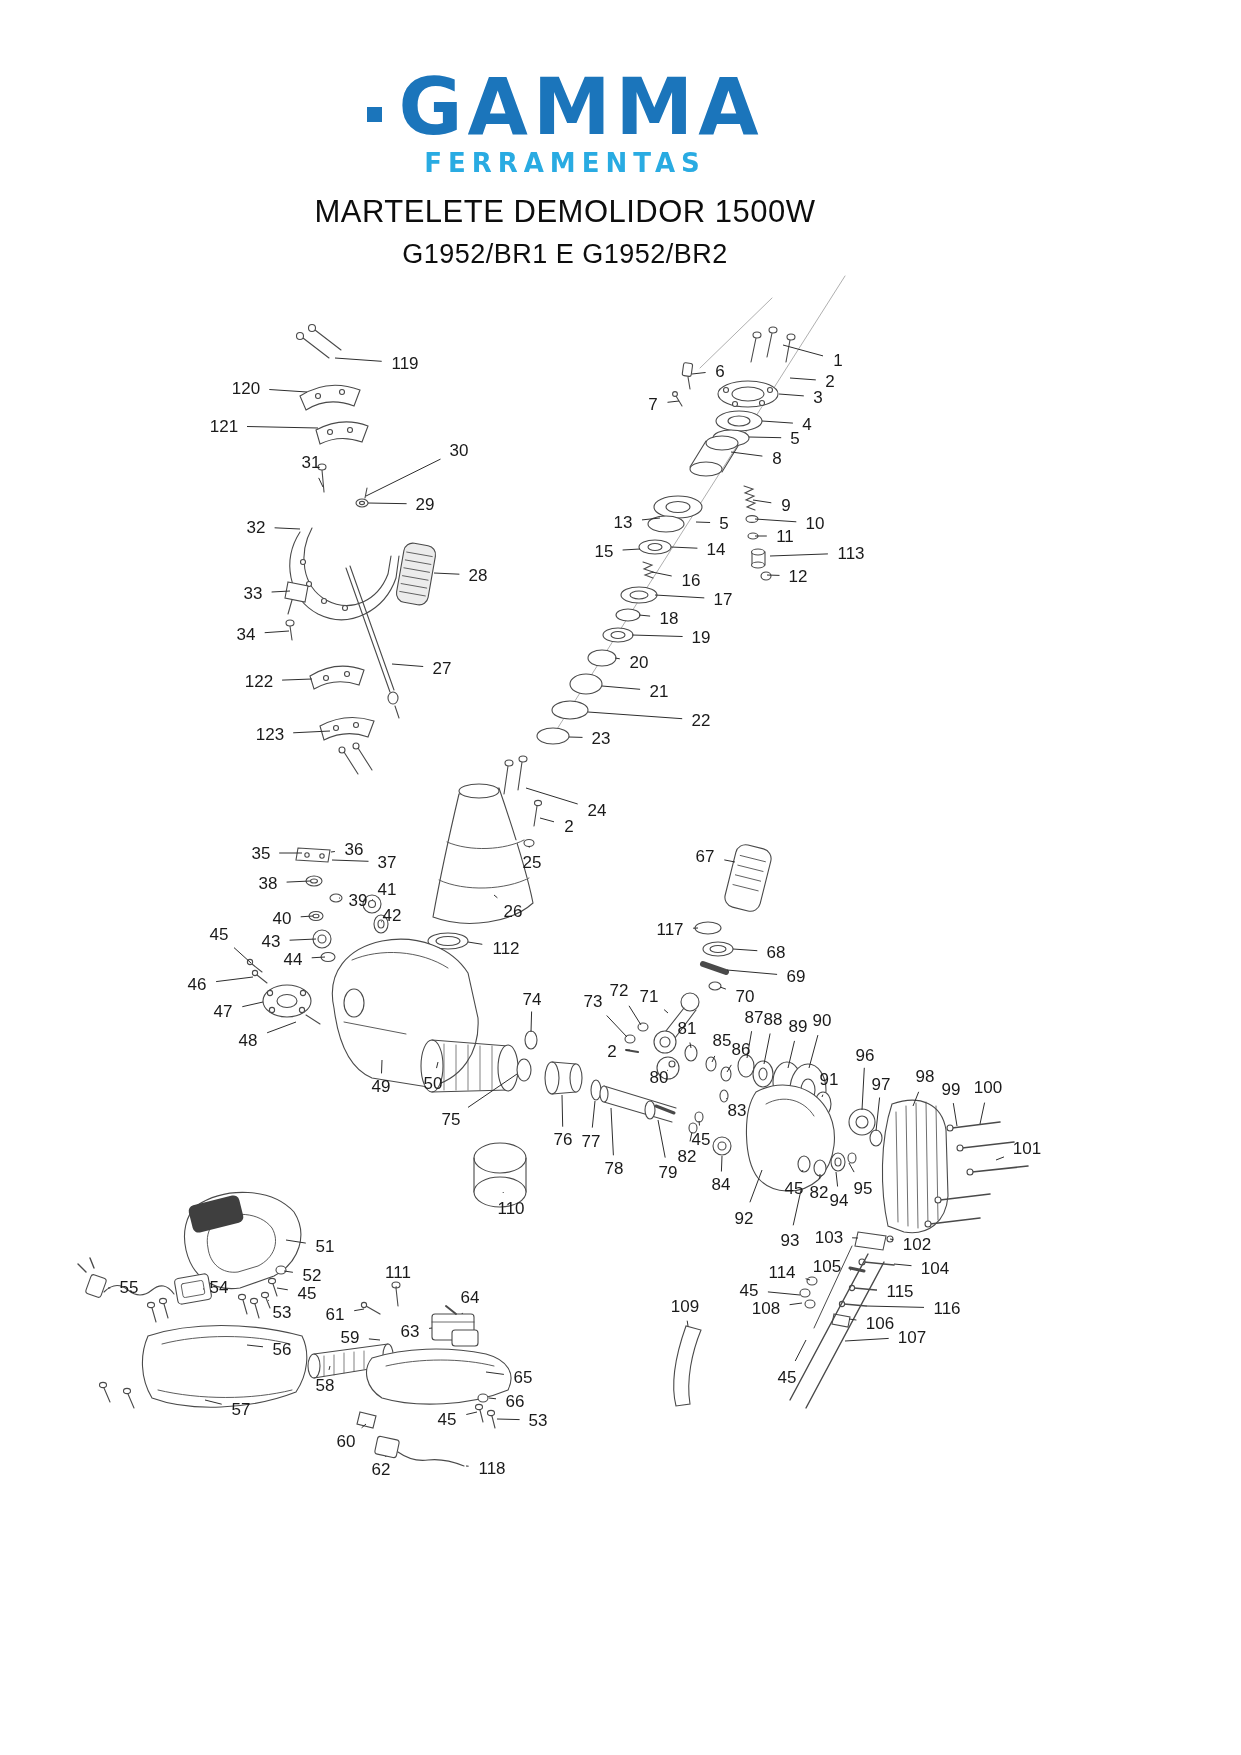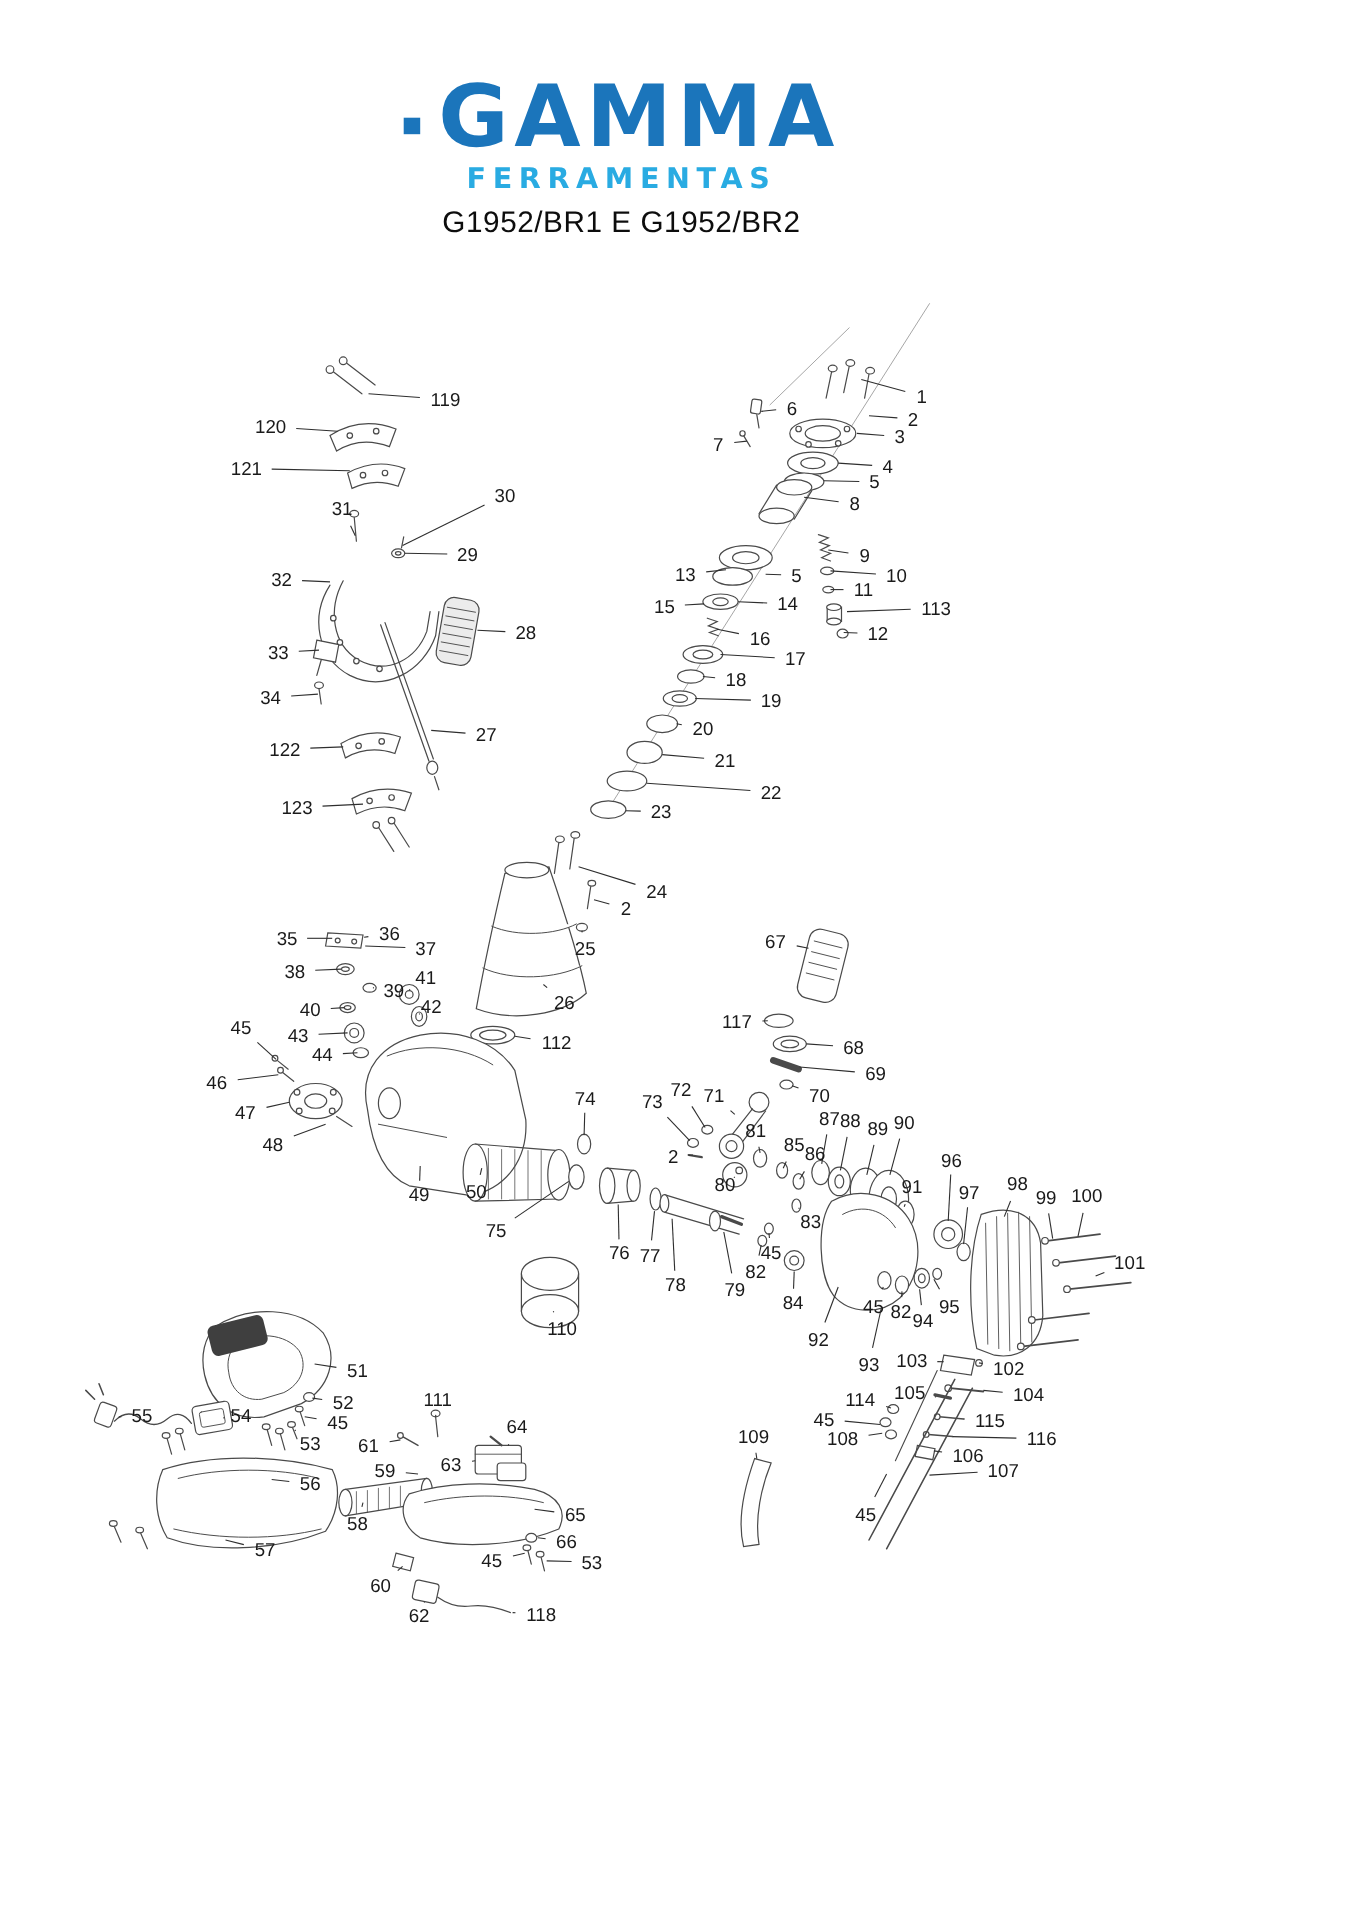--- a/index.html
+++ b/index.html
@@ -28,20 +28,21 @@
 <body>
 
 <div class="page">
 
   <header>
     <div class="brand-row">
       <span class="brand-mark"></span>
       <span class="brand">GAMMA</span>
     </div>
     <div class="brand-sub">FERRAMENTAS</div>
+    <div class="title">MARTELETE DEMOLIDOR 1500W</div>
     <div class="subtitle">G1952/BR1 E G1952/BR2</div>
   </header>
 
   <svg id="diagram" width="1241" height="1755" viewBox="0 0 1241 1755" xmlns="http://www.w3.org/2000/svg">
 
     <g stroke="#4a4a4a" stroke-width="1.1" fill="none" stroke-linecap="round">
 
       <line x1="845" y1="276" x2="552" y2="737" stroke="#9a9a9a" stroke-width="0.8"></line>
       <line x1="700" y1="368" x2="772" y2="298" stroke="#9a9a9a" stroke-width="0.8"></line>
 

